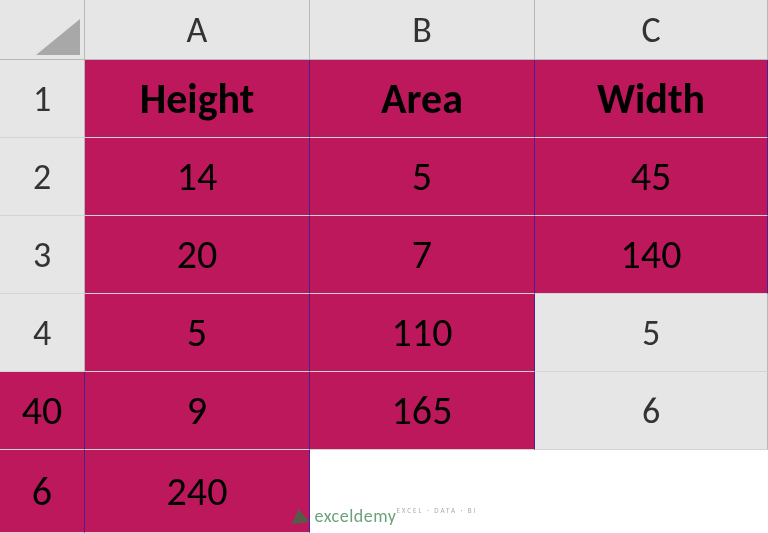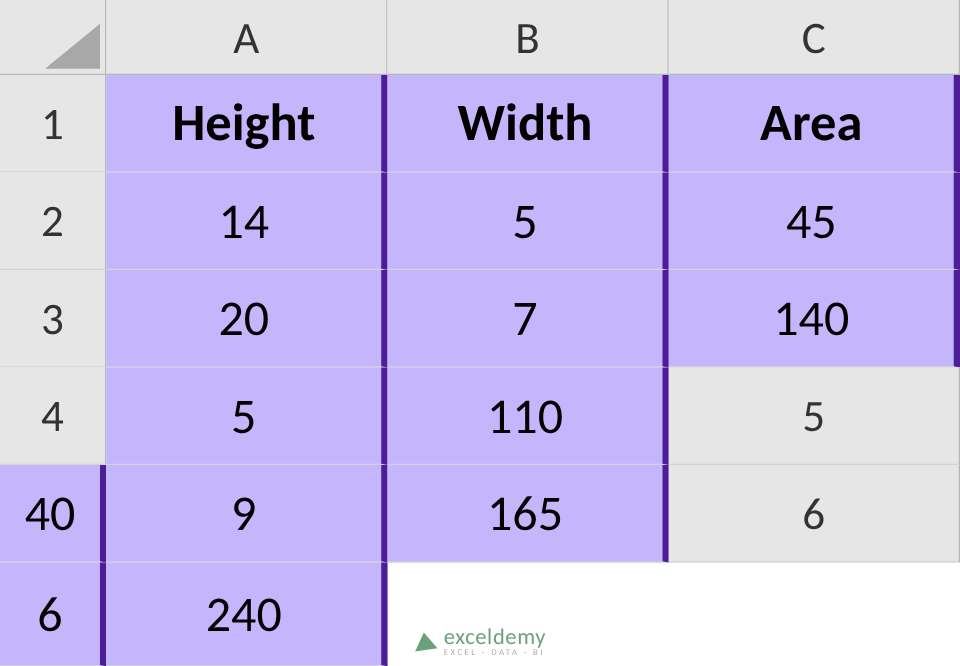--- a/index.html
+++ b/index.html
@@ -55,28 +55,28 @@
       border-right: 1px solid #b8b8b8;
       border-bottom: 1px solid #d4d4d4;
       display: flex;
       align-items: center;
       justify-content: center;
       font-size: 36px;
       color: #333;
       font-weight: 400;
     }
     .cell {
-      border-right: 5px solid #4c1d95;
+      border-right: 1px solid #4c1d95;
       border-bottom: 1px solid #d4d4d4;
       display: flex;
       align-items: center;
       justify-content: center;
       font-size: 40px;
       color: #000;
-      background: #c4b5fd;
+      background: #be185d;
       text-align: center;
     }
     .cell.header-cell {
       font-weight: 700;
       font-size: 42px;
     }
     .watermark {
       position: absolute;
       bottom: 8px;
       left: 50%;
@@ -90,22 +90,23 @@
     .watermark-icon {
       width: 0;
       height: 0;
       border-left: 9px solid transparent;
       border-right: 9px solid transparent;
       border-bottom: 14px solid #2a7a3f;
       transform: rotate(-8deg);
     }
     .watermark-text {
       display: flex;
-      flex-direction: column;
+      flex-direction: row;
       line-height: 1;
+      text-align: right;
     }
     .watermark-main {
       font-size: 18px;
       color: #2a7a3f;
       font-weight: 400;
       letter-spacing: 0.5px;
     }
     .watermark-sub {
       font-size: 7px;
       color: #888;
@@ -116,22 +117,22 @@
 <body>
 
 <div class="spreadsheet">
   <div class="corner"></div>
   <div class="col-header">A</div>
   <div class="col-header">B</div>
   <div class="col-header">C</div>
 
   <div class="row-header">1</div>
   <div class="cell header-cell">Height</div>
+  <div class="cell header-cell">Area</div>
   <div class="cell header-cell">Width</div>
-  <div class="cell header-cell">Area</div>
 
   <div class="row-header">2</div>
   <div class="cell">14</div>
   <div class="cell">5</div>
   <div class="cell">45</div>
 
   <div class="row-header">3</div>
   <div class="cell">20</div>
   <div class="cell">7</div>
   <div class="cell">140</div>

